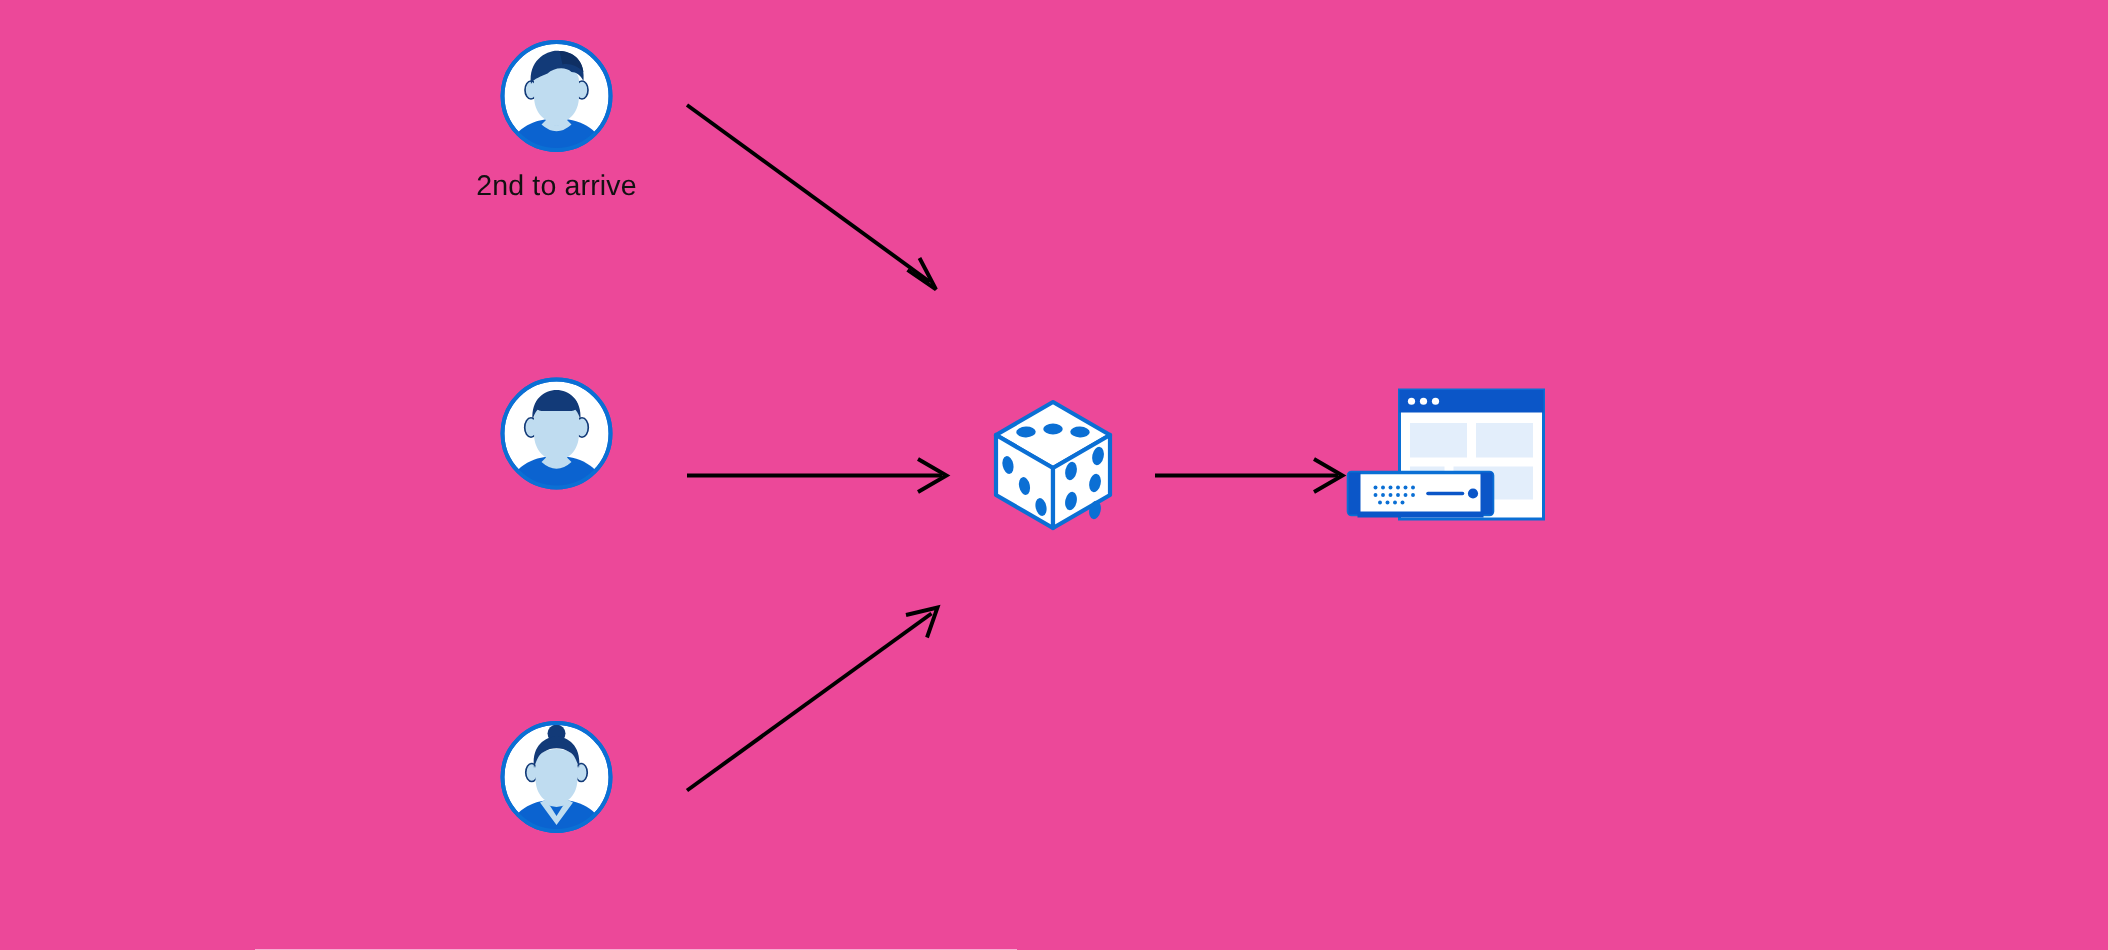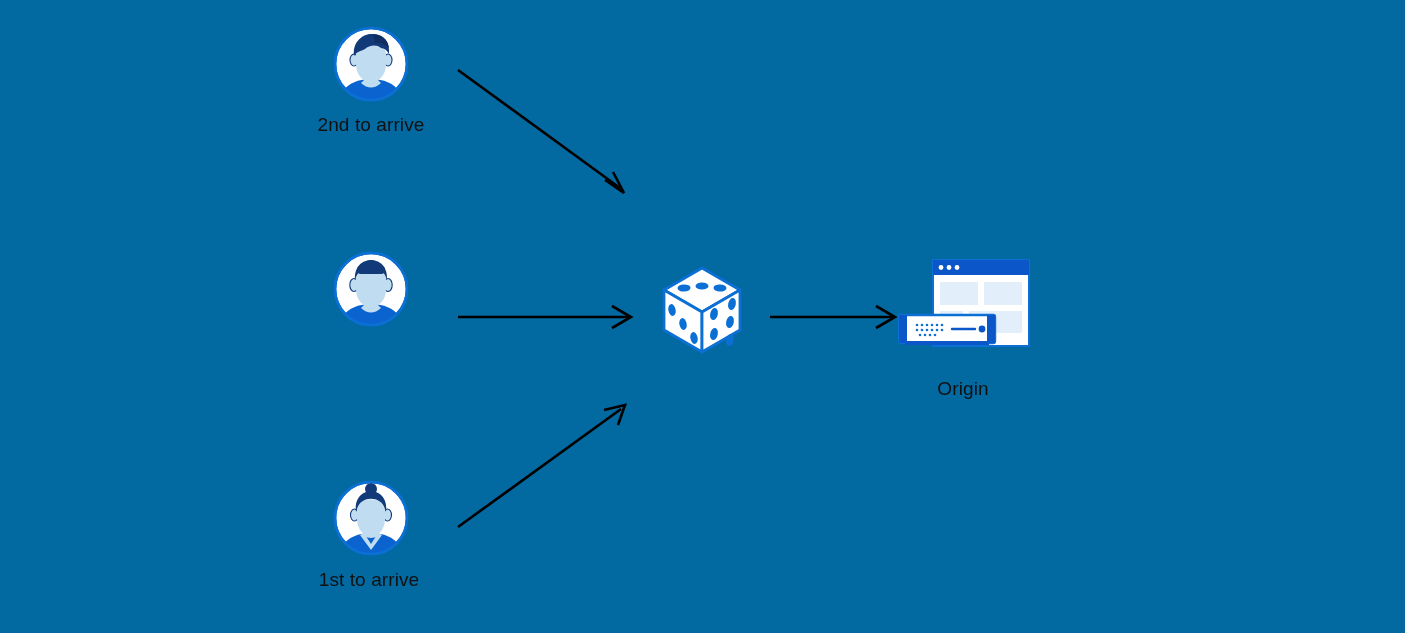--- a/index.html
+++ b/index.html
@@ -8,21 +8,21 @@
     background: #ffffff;
   }
   body {
     font-family: "Liberation Sans", sans-serif;
     -webkit-font-smoothing: antialiased;
   }
   #canvas {
     position: relative;
     width: 1405px;
     height: 633px;
-    background: #0369a1;
+    background: #ec4899;
     overflow: hidden;
   }
   .node {
     position: absolute;
   }
   .label {
     position: absolute;
     font-size: 19px;
     color: #111111;
     font-family: "Liberation Sans", sans-serif;
@@ -136,21 +136,20 @@
         <path d="M26 31 C26 18 54 18 54 31 L54 41 C54 52 47 58 40 58 C33 58 26 52 26 41 Z" fill="#bfdcf0"></path>
 
         <circle cx="40" cy="11" r="6" fill="#123a78"></circle>
         <path d="M25 34 C23 18 34 13 40 13 C46 13 57 18 55 34 C53 28 52 25 48 23 C44 20 36 20 32 23 C28 25 27 28 25 34 Z" fill="#123a78"></path>
 
         <path d="M33 55 L40 66 L47 55 L51 57 L40 72 L29 57 Z" fill="#bfdcf0"></path>
       </g>
       <circle cx="40" cy="40" r="36" fill="none" stroke="#0b6fd4" stroke-width="2.6"></circle>
     </svg>
   </div>
-  <div class="label" style="left:269px; top:569px; width:200px;">1st to arrive</div>
 
   <div class="node" style="left:656px; top:262px;">
     <svg width="92" height="100" viewBox="0 0 92 100">
       <g fill="none" stroke="#0b6fd4" stroke-width="2.8" stroke-linejoin="round" stroke-linecap="round">
 
         <path d="M46 6 L84 28 L46 50 L8 28 Z" fill="#ffffff"></path>
         <path d="M8 28 L8 68 L46 90 L46 50 Z" fill="#ffffff"></path>
         <path d="M84 28 L84 68 L46 90 L46 50 Z" fill="#ffffff"></path>
       </g>
 
@@ -214,15 +213,14 @@
           <circle cx="25" cy="80" r="1.3"></circle>
             <circle cx="30" cy="80" r="1.3"></circle>
           <circle cx="35" cy="80" r="1.3"></circle>
             <circle cx="40" cy="80" r="1.3"></circle>
         </g>
         <line x1="57" y1="74" x2="80" y2="74" stroke="#0b56c8" stroke-width="2.4" stroke-linecap="round"></line>
         <circle cx="87" cy="74" r="3.4" fill="#0b56c8"></circle>
       </g>
     </svg>
   </div>
-  <div class="label" style="left:863px; top:378px; width:200px;">Origin</div>
 
 </div>
 
 </body></html>

